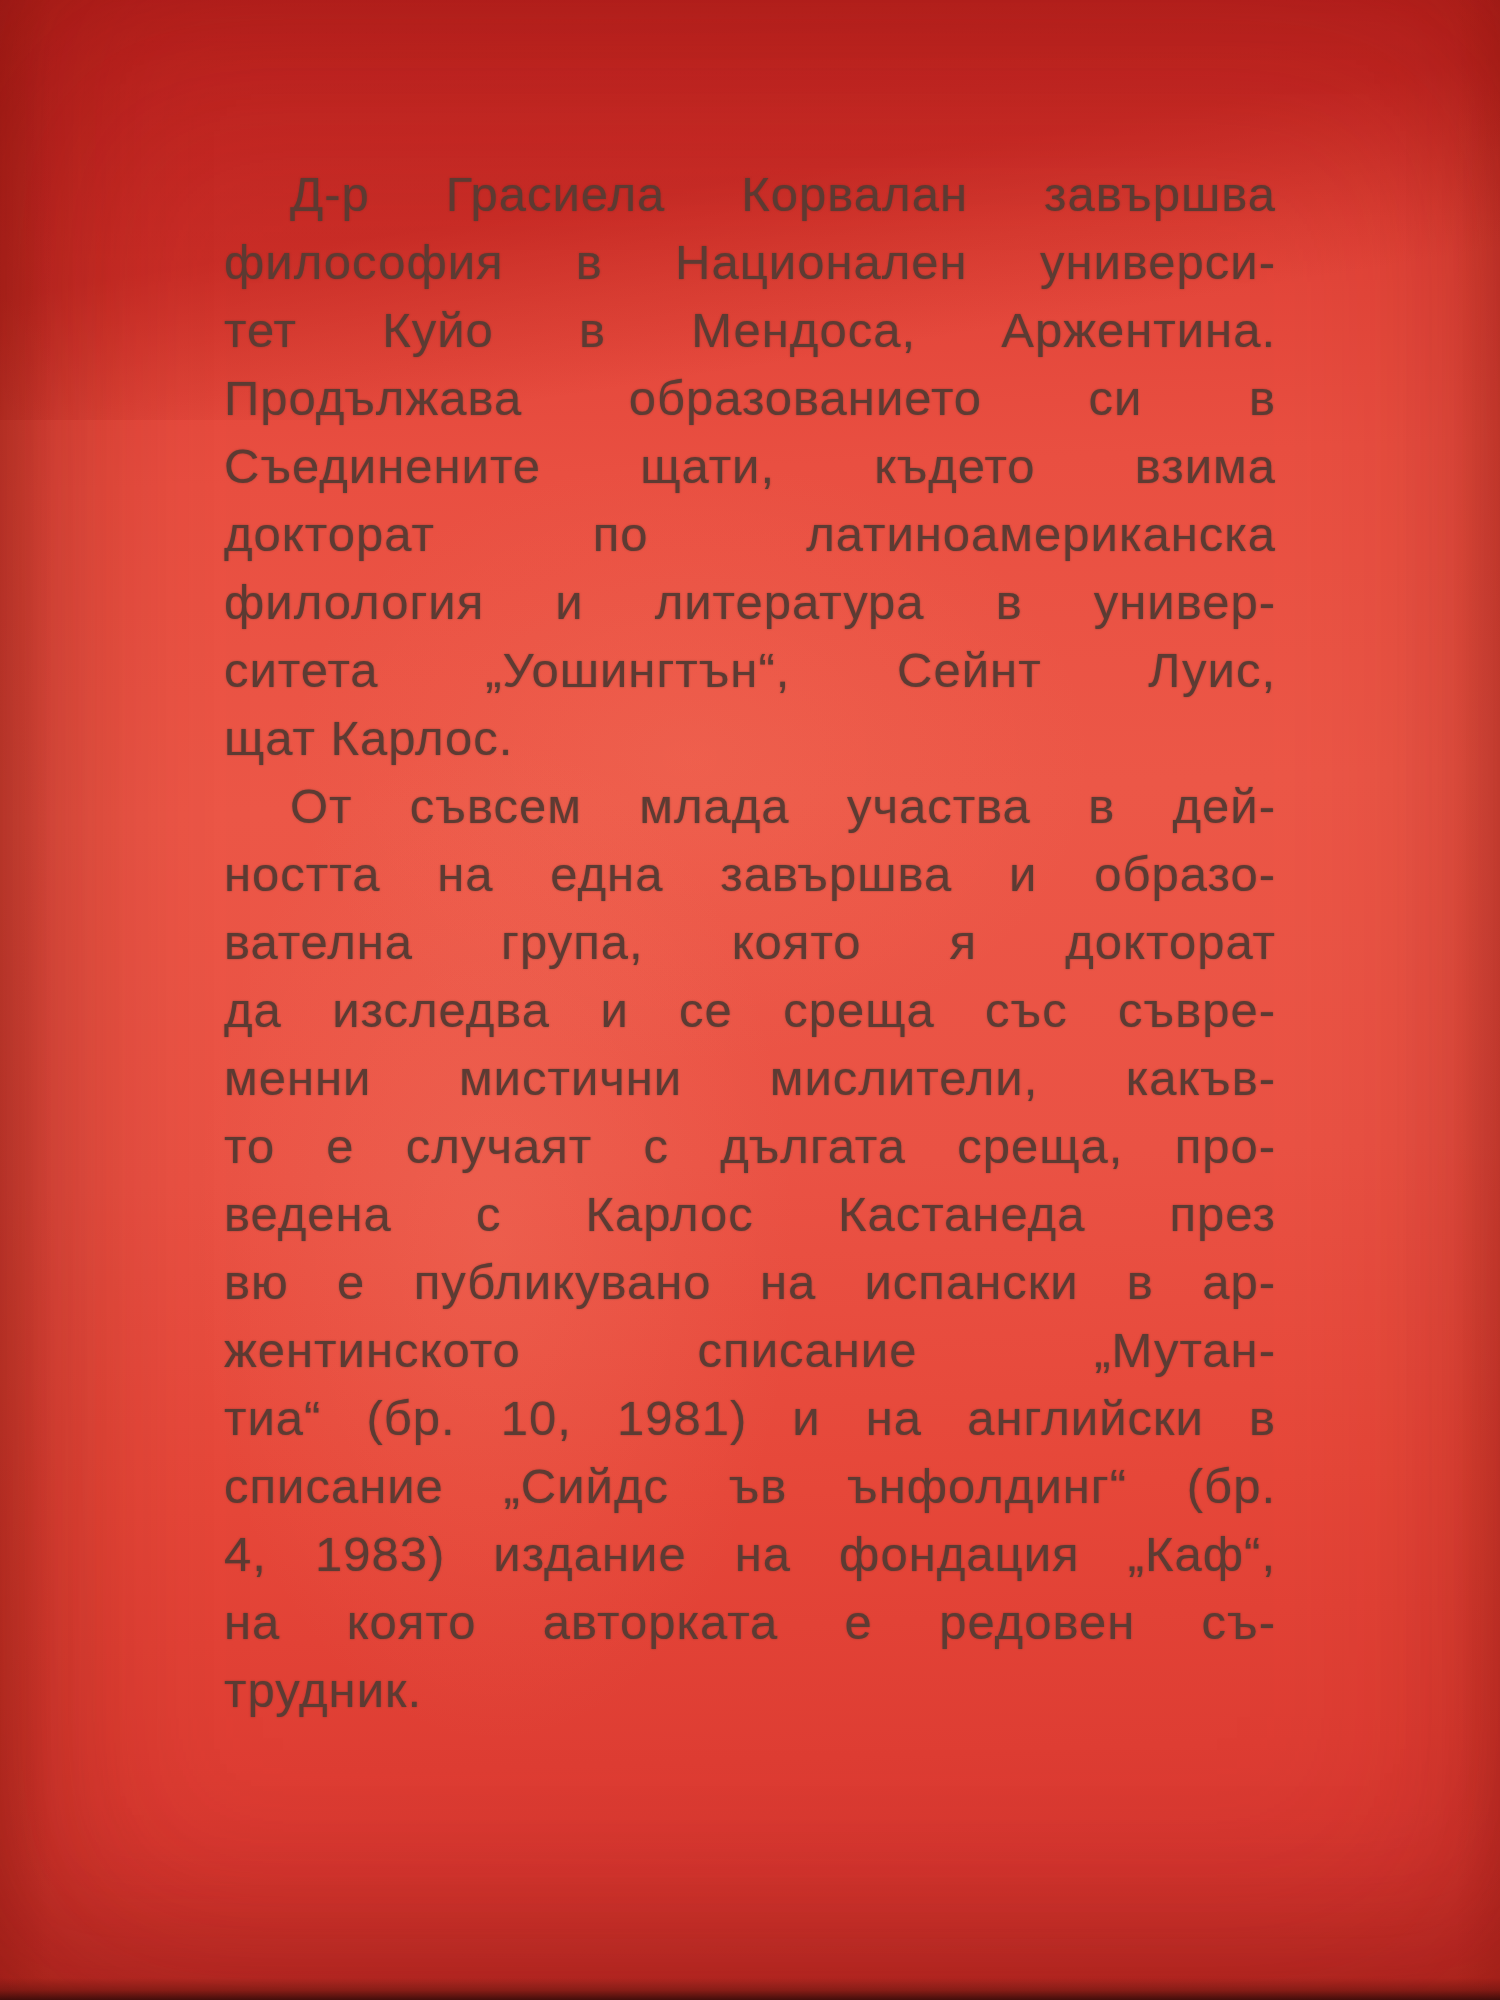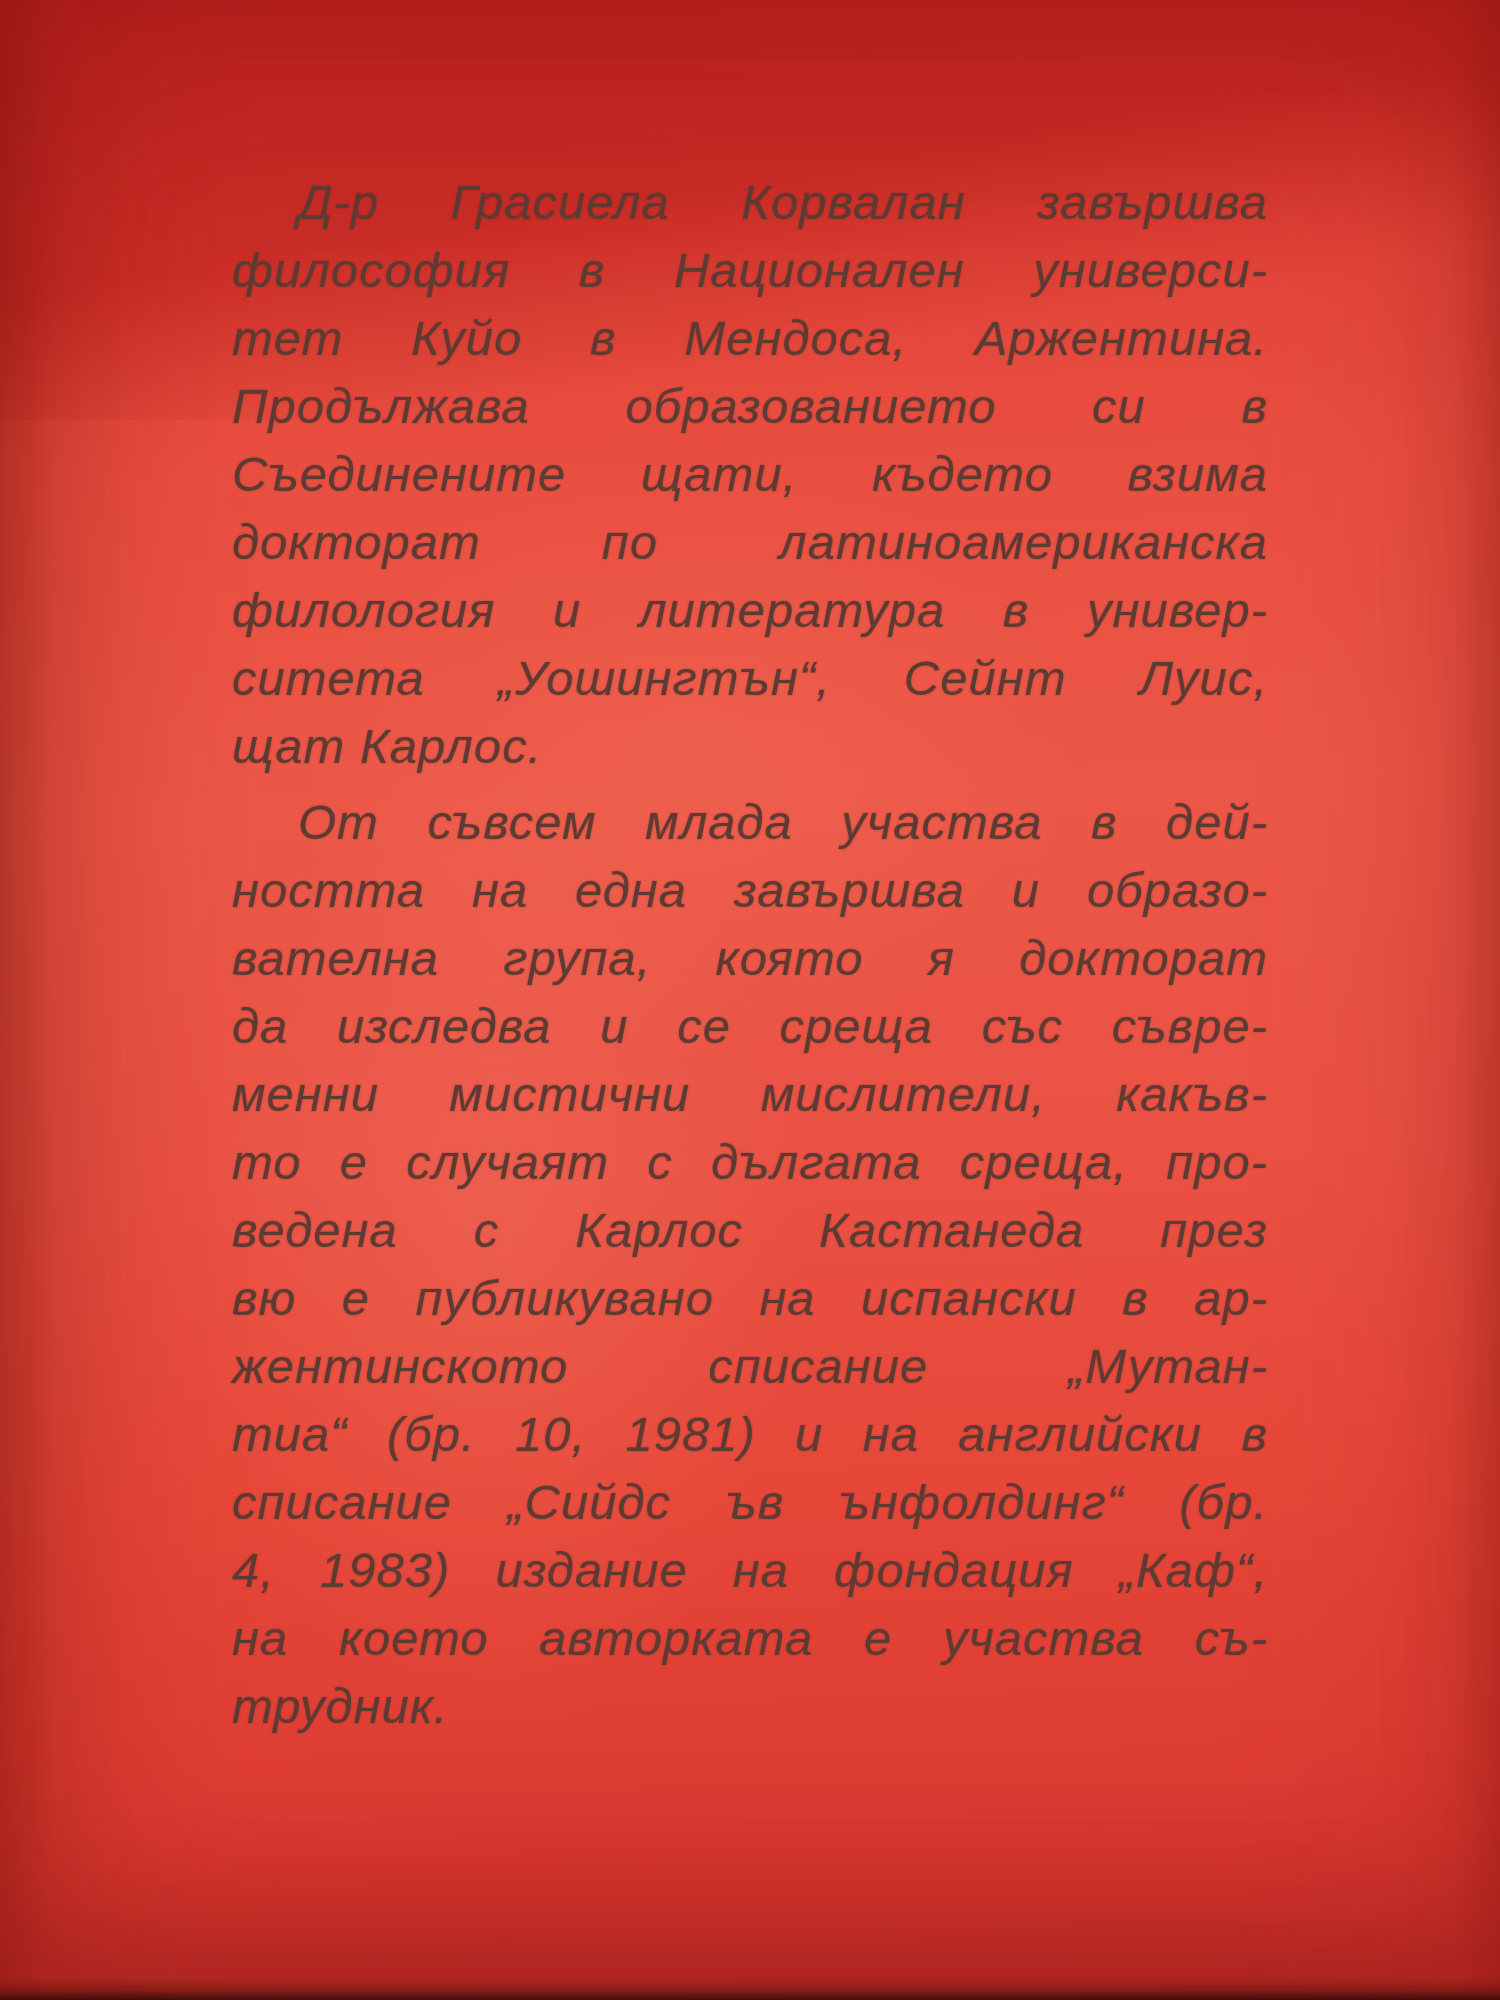--- a/index.html
+++ b/index.html
@@ -48,21 +48,21 @@
   }
   .text-block{
     position:absolute;
     left:224px;top:160px;width:1052px;
     color:#5d3b33;
     font-size:49px;
     line-height:68px;
     letter-spacing:1px;
     text-shadow:0 0 2px rgba(88,48,40,0.55);
   }
-  .paragraph{margin:8px;font-style:italic;}
+  .paragraph{margin:0;}
   .line{
     text-align:justify;
     text-align-last:justify;
   }
   .line.first{text-indent:66px;}
   .line.last{text-align-last:left;}
 </style>
 </head>
 <body>
 
@@ -87,19 +87,19 @@
         <div class="line">вателна група, която я докторат</div>
         <div class="line">да изследва и се среща със съвре-</div>
         <div class="line">менни мистични мислители, какъв-</div>
         <div class="line">то е случаят с дългата среща, про-</div>
         <div class="line">ведена с Карлос Кастанеда през</div>
         <div class="line">вю е публикувано на испански в ар-</div>
         <div class="line">жентинското списание „Мутан-</div>
         <div class="line">тиа“ (бр. 10, 1981) и на английски в</div>
         <div class="line">списание „Сийдс ъв ънфолдинг“ (бр.</div>
         <div class="line">4, 1983) издание на фондация „Каф“,</div>
-        <div class="line">на което авторката е участва съ-</div>
+        <div class="line">на която авторката е редовен съ-</div>
         <div class="line last">трудник.</div>
       </div>
     </div>
   <div class="vignette"></div>
   <div class="bottom-edge"></div>
 </div>
 
 </body></html>

